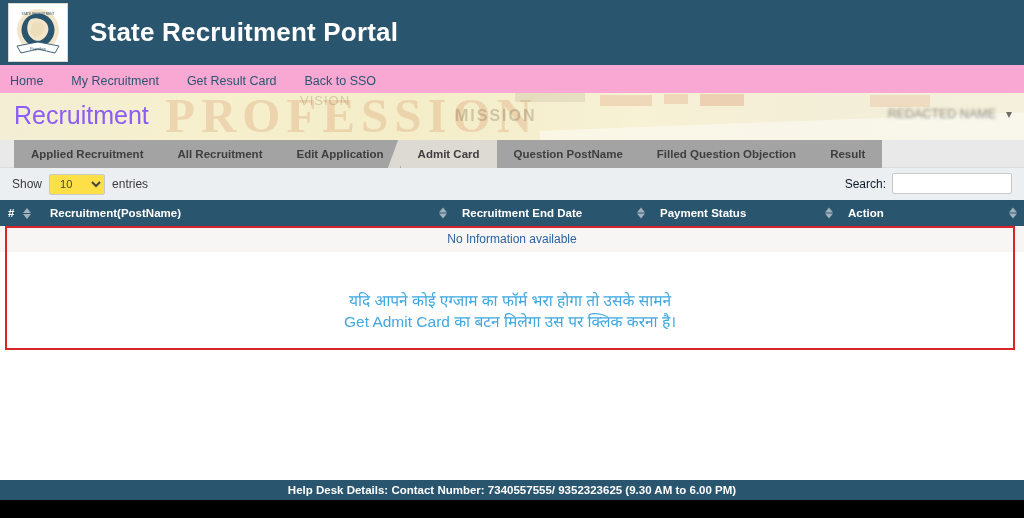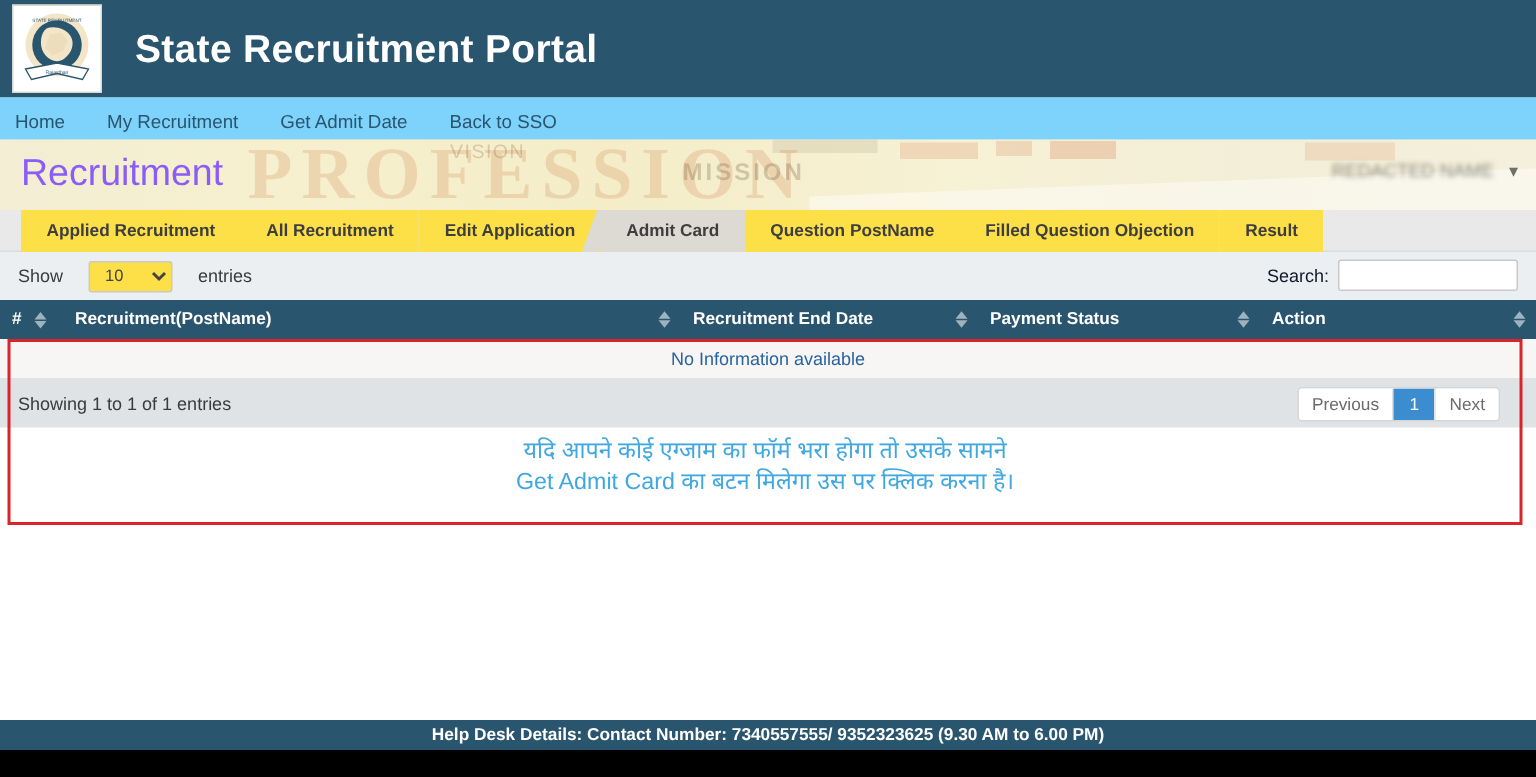--- a/index.html
+++ b/index.html
@@ -37,21 +37,21 @@
     font-size: 26px;
     font-weight: bold;
     letter-spacing: .2px;
     white-space: nowrap;
   }
 
   
   .navbar {
     position: absolute; left: 0; top: 65px;
     width: 1024px; height: 32px;
-    background: #7dd3fc;
+    background: #f9a8d4;
     border-bottom: 1px solid #e3e0d6;
     display: flex; align-items: center;
     padding-left: 10px;
   }
   .nav-link {
     color: #2a556e;
     font-size: 12.5px;
     text-decoration: none;
     margin-right: 28px;
     white-space: nowrap;
@@ -159,21 +159,21 @@
     height: 28px;
     z-index: 3;
   }
   .tab {
     position: relative;
     display: flex; align-items: center;
     padding: 0 17px;
     font-size: 11.5px;
     font-weight: bold;
     color: #3e3e3e;
-    background: #fde047;
+    background: #a3a3a3;
     white-space: nowrap;
     cursor: pointer;
   }
   .tab.active {
     background: #ddd9d3;
   }
   .tab.active::before,
   .tab.active::after {
     content: "";
     position: absolute; top: 0;
@@ -190,21 +190,21 @@
     background: #ffffff;
   }
   .controls-row {
     position: relative;
     height: 32px;
     background: #eceff2;
     display: flex; align-items: center;
   }
   .show-entries {
     display: flex; align-items: center;
-    gap: 17px;
+    gap: 7px;
     margin-left: 12px;
     font-size: 12px;
     color: #3b3b3b;
   }
   .entries-select {
     width: 56px; height: 21px;
     font-size: 11px;
     font-family: "Liberation Sans", sans-serif;
     color: #444;
     background: #fde047;
@@ -380,21 +380,21 @@
         <path d="M6 40 L27 36 L48 40 L44 47 L27 43 L10 47 Z" fill="#ffffff" stroke="#2a556e" stroke-width="0.9"></path>
         <text x="27" y="43.6" font-size="3.4" fill="#2a556e" text-anchor="middle" font-family="Liberation Sans, sans-serif">Rajasthan</text>
       </svg>
     </div>
     <div class="site-title">State Recruitment Portal</div>
   </div>
 
   <div class="navbar">
     <a class="nav-link">Home</a>
     <a class="nav-link">My Recruitment</a>
-    <a class="nav-link">Get Admit Date</a>
+    <a class="nav-link">Get Result Card</a>
     <a class="nav-link">Back to SSO</a>
   </div>
 
   <div class="banner">
     <div class="banner-bg"></div>
     <div class="banner-blk b5"></div>
     <div class="banner-blk b1"></div>
     <div class="banner-blk b2"></div>
     <div class="banner-blk b3"></div>
     <div class="banner-blk b4"></div>
@@ -481,28 +481,20 @@
           </th>
         </tr>
       </thead>
       <tbody>
         <tr class="empty-row">
           <td colspan="5">No Information available</td>
         </tr>
       </tbody>
     </table>
 
-    <div class="table-footer">
-      <span class="showing-text">Showing 1 to 1 of 1 entries</span>
-      <div class="pager">
-        <div class="pg">Previous</div>
-        <div class="pg current">1</div>
-        <div class="pg">Next</div>
-      </div>
-    </div>
 
   </div>
 
   <div class="annot-white"></div>
   <div class="annot-inner-text">
     <span class="annot-line">यदि आपने कोई एग्जाम का फॉर्म भरा होगा तो उसके सामने</span>
     <span class="annot-line">Get Admit Card का बटन मिलेगा उस पर क्लिक करना है।</span>
   </div>
   <div class="annot-box"></div>
 

